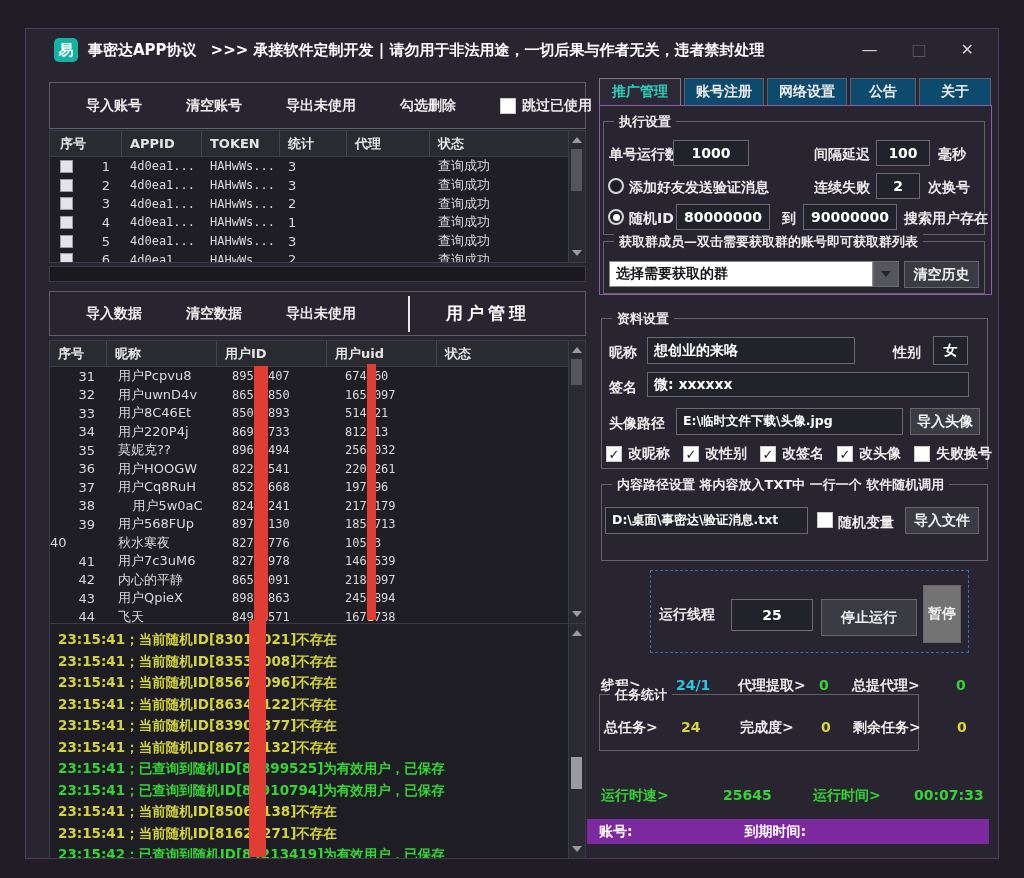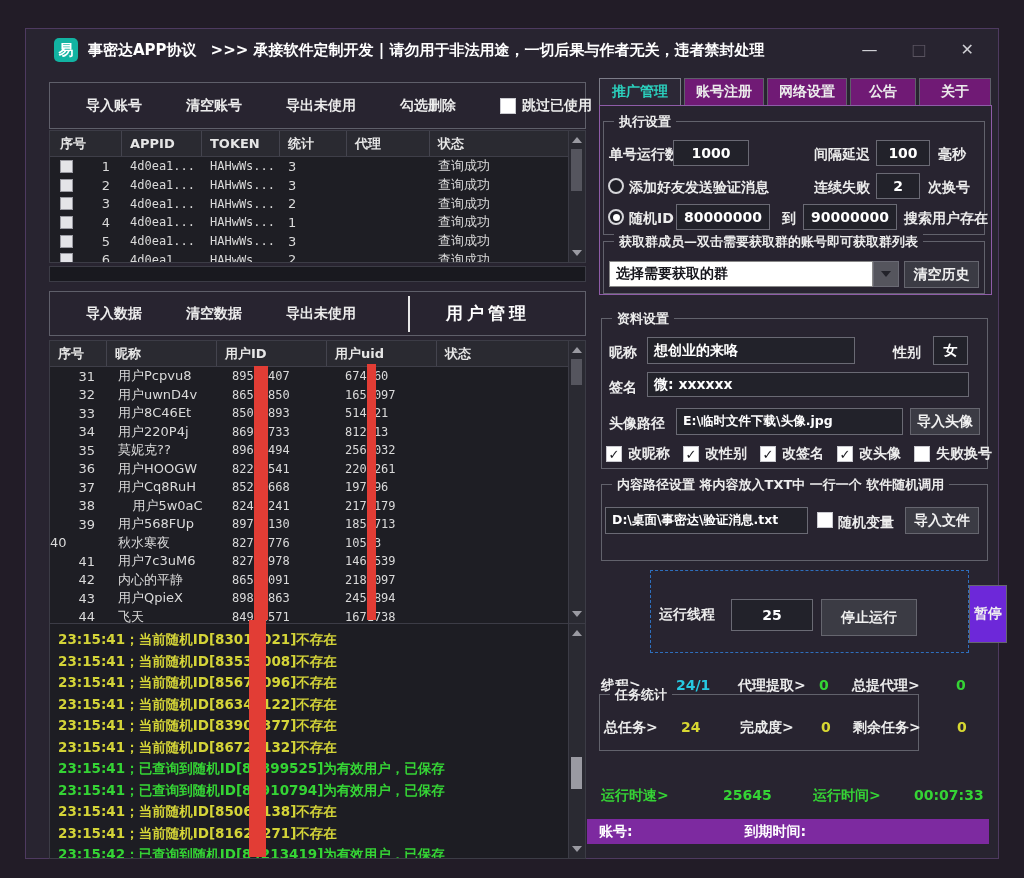--- a/index.html
+++ b/index.html
@@ -54,34 +54,34 @@
   .sthumb.light{background:#9a9aa2;}
   
   .logarea{position:absolute;background:#1d1d23;border:1px solid #3c3c46;box-sizing:border-box;overflow:hidden;}
   .loglines{padding:5px 0 0 8px;width:calc(100% - 24px);}
   .logline{font-size:13.5px;font-weight:600;white-space:nowrap;height:21.5px;line-height:21.5px;overflow:hidden;}
   .logline.warn{color:#d4d438;}
   .logline.ok{color:#35d435;}
   
   .tabs{position:absolute;left:573px;top:49px;display:flex;gap:3px;}
   .tab{height:27px;display:flex;align-items:center;justify-content:center;font-size:14px;font-weight:600;
-       border:1px solid #5f5f6a;border-bottom:none;background:#701a75;color:#ececec;box-sizing:border-box;}
+       border:1px solid #5f5f6a;border-bottom:none;background:#0c4a6e;color:#ececec;box-sizing:border-box;}
   .tab.active{color:#2bd0bd;background:#2c2836;border-color:#7c7c88;}
   .panelborder{position:absolute;left:573px;top:76px;width:393px;height:190px;border:1px solid #8f5ca8;box-sizing:border-box;}
   .groupbox{position:absolute;border:1px solid #62626c;box-sizing:border-box;}
   .legend{position:absolute;top:-9px;left:10px;background:#282430;padding:0 5px;color:#ececec;font-size:13px;
           font-weight:600;white-space:nowrap;}
   .label{position:absolute;color:#ececec;font-size:14px;font-weight:600;white-space:nowrap;}
   .input{position:absolute;background:#22222a;border:1px solid #6a6a74;color:#fff;font-size:14px;font-weight:600;
          display:flex;align-items:center;justify-content:center;box-sizing:border-box;white-space:nowrap;overflow:hidden;}
   .input.left{justify-content:flex-start;padding-left:6px;}
   .input.small{font-size:12.5px;}
   .btn{position:absolute;background:#3b3b44;border:1px solid #66666f;color:#f0f0f0;font-size:14px;font-weight:600;
        display:flex;align-items:center;justify-content:center;box-sizing:border-box;white-space:nowrap;}
-  .btn.pause{background:#6d28d9;margin-left:46px;}
+  .btn.pause{background:#737373;}
   .combobox{position:absolute;display:flex;}
   .combo-text{width:264px;height:26px;background:#fff;color:#16161c;font-size:14px;font-weight:700;
               display:flex;align-items:center;padding-left:6px;box-sizing:border-box;border:1px solid #888;}
   .combo-arrow{width:26px;height:26px;background:#55555d;border:1px solid #6a6a74;box-sizing:border-box;
                display:flex;align-items:center;justify-content:center;}
   .combo-arrow .tri-down{border-top-color:#23232a;}
   .dashedbox{position:absolute;left:624px;top:541px;width:319px;height:83px;border:1px dashed #2e6fbe;box-sizing:border-box;}
   .val{position:absolute;font-size:14px;font-weight:700;white-space:nowrap;}
   .cyan{color:#27c9e2;} .green{color:#35d435;} .yellow{color:#d8d832;}
   .purplebar{position:absolute;left:561px;top:790px;width:402px;height:25px;background:#7d2aa0;color:#fff;

